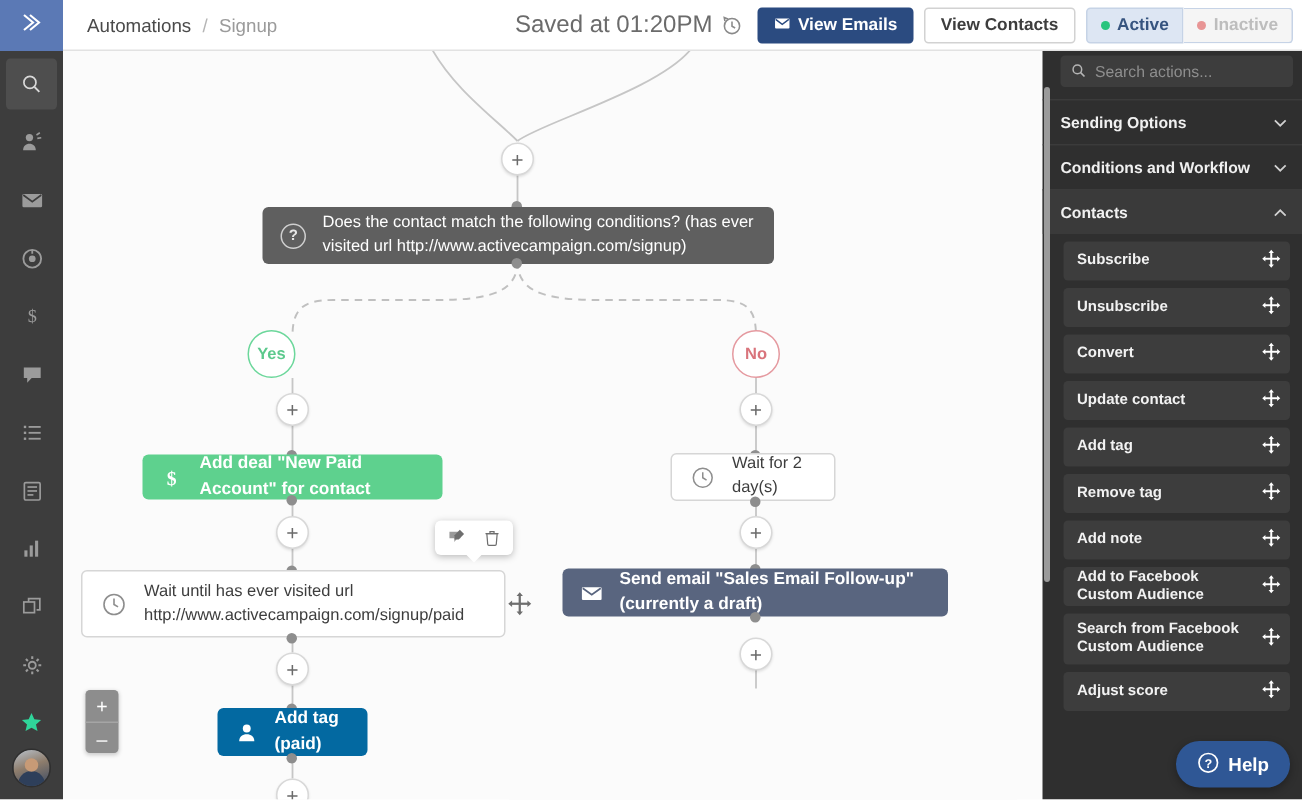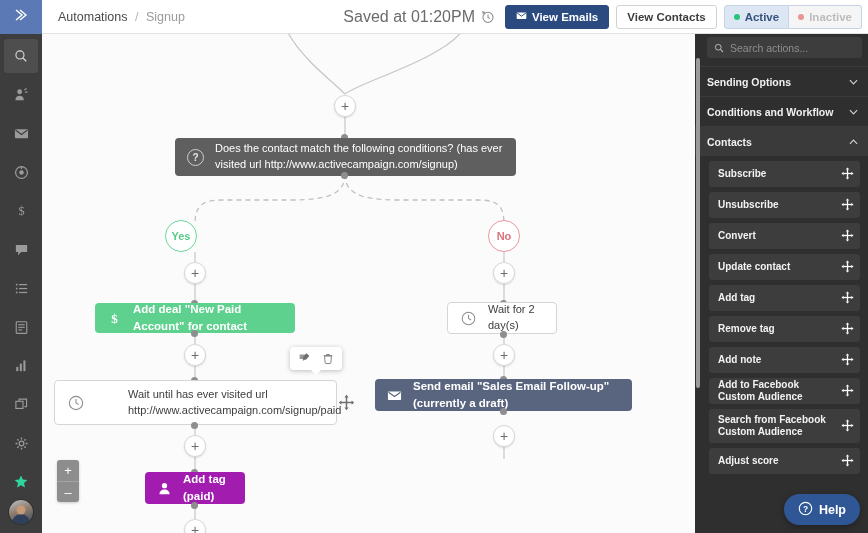--- a/index.html
+++ b/index.html
@@ -101,21 +101,21 @@
   .node-q {
     width: 17px; height: 17px; border-radius: 50%;
     border: 1.5px solid #cfcfcf; color: #e6e6e6;
     font-size: 10px; font-weight: bold;
     display:flex; align-items:center; justify-content:center;
   }
   .node-deal { background: #5ed18e; color: #fff; }
   .node-wait { background: #fff; color: #3d3d3d; border: 1px solid #d6d6d6; font-weight: normal; }
   .node-wait .nlabel { font-size: 11px; }
   .node-email { background: #59657f; color: #fff; }
-  .node-tag { background: #a21caf; color: #fff; }
+  .node-tag { background: #0369a1; color: #fff; }
 
   .branch-pill {
     position: absolute; width: 32px; height: 32px; border-radius: 50%;
     background: #fff; display:flex; align-items:center; justify-content:center;
     font-size: 11px; font-weight: bold; cursor: pointer;
   }
   .branch-yes { border: 1.6px solid #6cd79b; color: #5bc98c; }
   .branch-no  { border: 1.6px solid #e59aa0; color: #d9747c; }
 
   .plus-node {
@@ -441,21 +441,21 @@
       </span>
       <span class="tt-btn">
         <svg width="12" height="13" viewBox="0 0 16 16">
             <path d="M3.4 4.4h9.2l-.8 9.4a1 1 0 0 1-1 .9H5.2a1 1 0 0 1-1-.9z" stroke="#6e6e6e" stroke-width="1.1" fill="none"></path>
             <path d="M2.2 4.4h11.6M6.2 4.4V2.6h3.6v1.8" stroke="#6e6e6e" stroke-width="1.1" fill="none"></path>
           </svg>
       </span>
     </div>
 
     <div class="conn-dot" style="left:149px; top:343px;"></div>
-    <div class="node node-wait" style="left:12px; top:346px; width:283px; height:45px;gap:32px;">
+    <div class="node node-wait" style="left:12px; top:346px; width:283px; height:45px;">
       <span class="nicon">
         <svg width="18" height="18" viewBox="0 0 20 20">
             <circle cx="10" cy="10" r="7.4" stroke="#8e8e8e" stroke-width="1.2" fill="none"></circle>
             <path d="M10 5.6V10l3 1.8" stroke="#8e8e8e" stroke-width="1.2" fill="none"></path>
           </svg>
       </span>
       <span class="nlabel">
         <span>Wait until has ever visited url</span><br>
         <span>http://www.activecampaign.com/signup/paid</span>
       </span>

